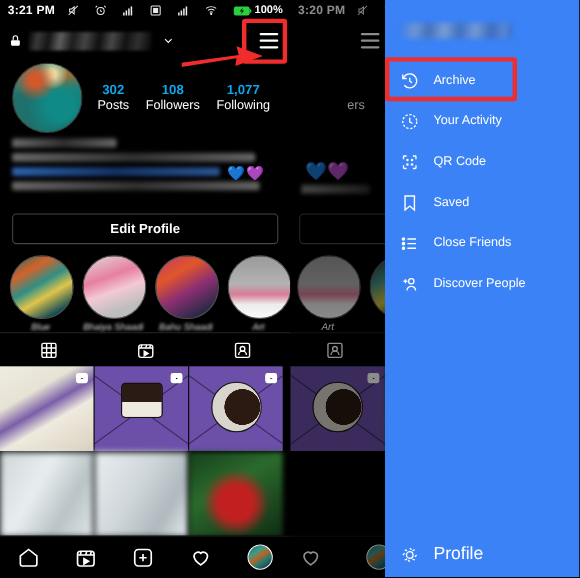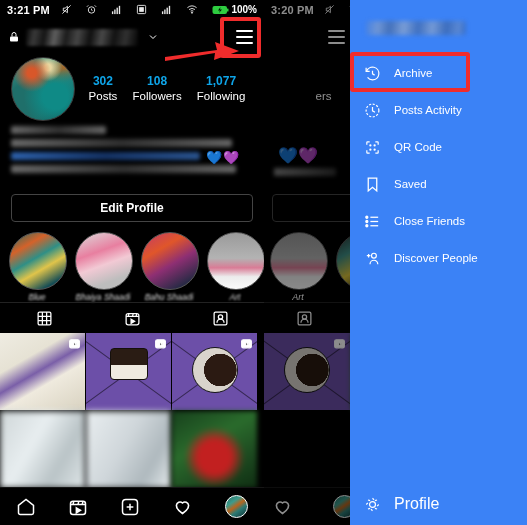--- a/index.html
+++ b/index.html
@@ -459,21 +459,21 @@
               <path d="M3 4v5h5"></path>
               <path d="M12 8v4.5l3 1.8"></path>
             </svg>
           <span class="mlabel">Archive</span>
         </div>
         <div class="mi">
           <svg width="17" height="17" viewBox="0 0 24 24" fill="none" stroke="#fff" stroke-width="1.7" stroke-dasharray="3 2.2">
               <circle cx="12" cy="12" r="9"></circle>
               <path d="M12 7v5.5l3.5 2" stroke-dasharray="0"></path>
             </svg>
-          <span class="mlabel">Posts Activity</span>
+          <span class="mlabel">Your Activity</span>
         </div>
         <div class="mi">
           <svg width="17" height="17" viewBox="0 0 24 24" fill="none" stroke="#fff" stroke-width="1.7">
               <path d="M4 8V5a1 1 0 011-1h3M16 4h3a1 1 0 011 1v3M20 16v3a1 1 0 01-1 1h-3M8 20H5a1 1 0 01-1-1v-3"></path>
               <circle cx="9" cy="9" r="1.6" fill="#fff" stroke="none"></circle>
               <circle cx="15" cy="9" r="1.6" fill="#fff" stroke="none"></circle>
               <circle cx="9" cy="15" r="1.6" fill="#fff" stroke="none"></circle>
               <circle cx="15" cy="15" r="1.6" fill="#fff" stroke="none"></circle>
             </svg>
           <span class="mlabel">QR Code</span>

